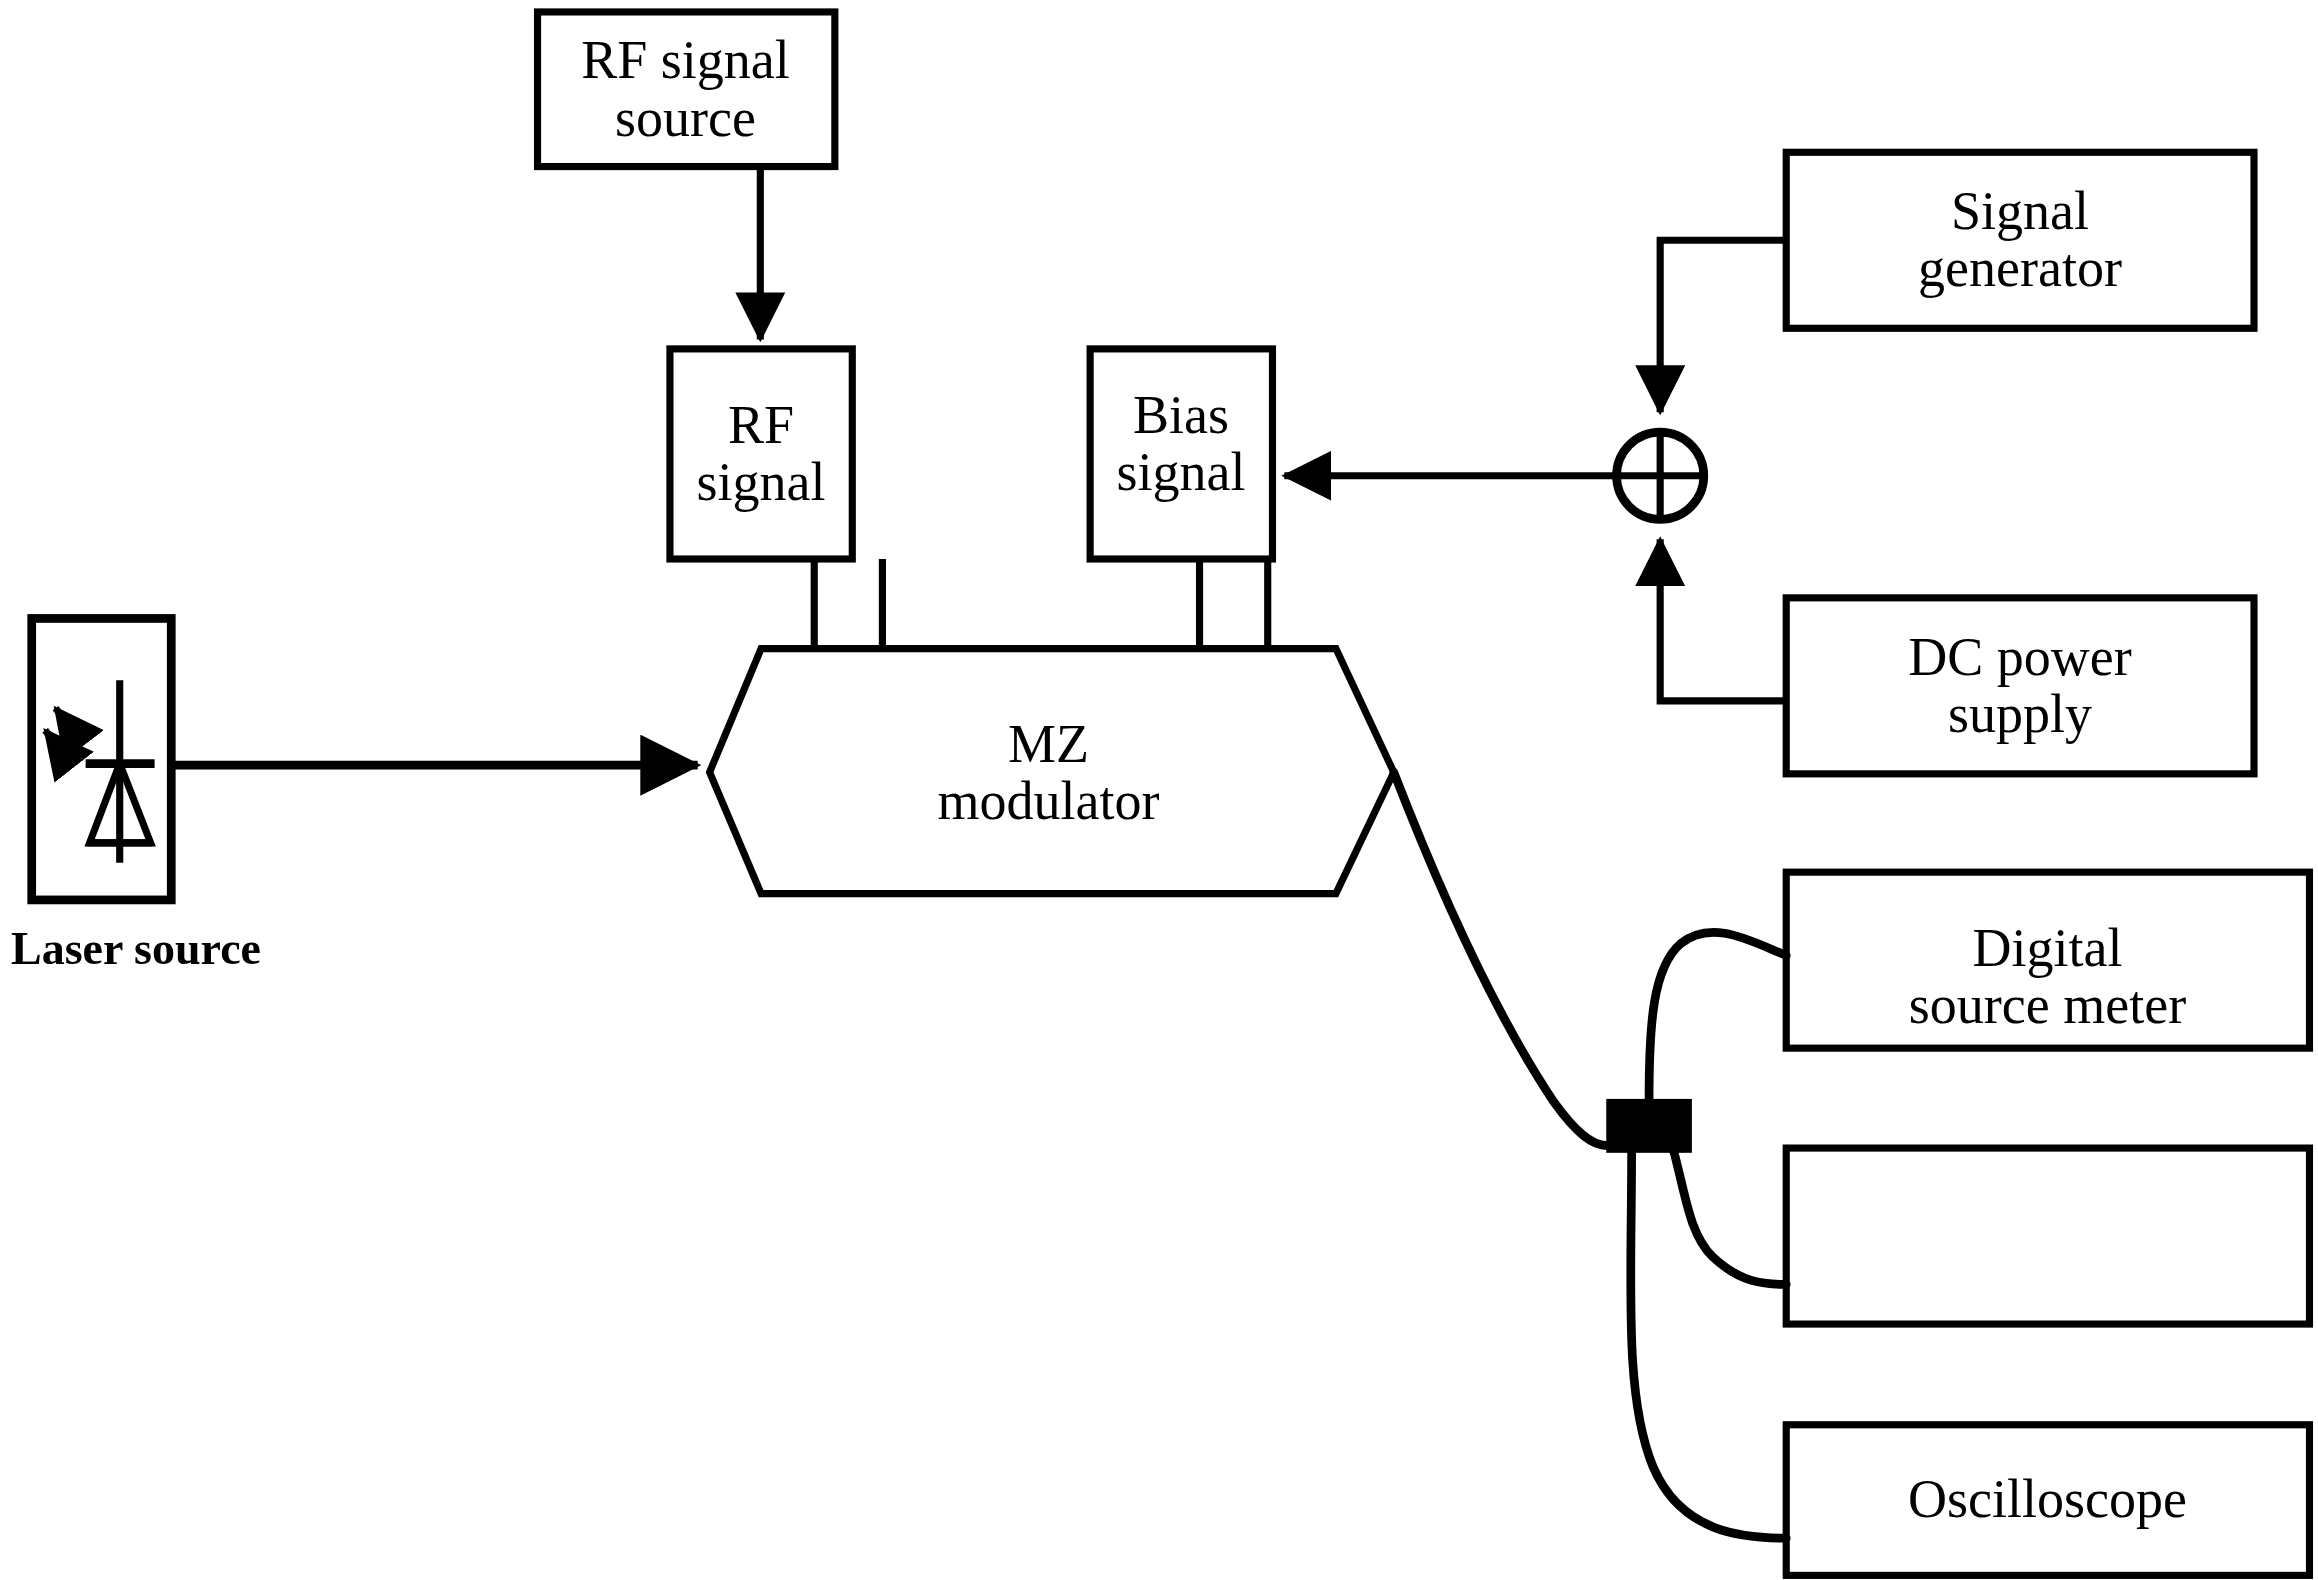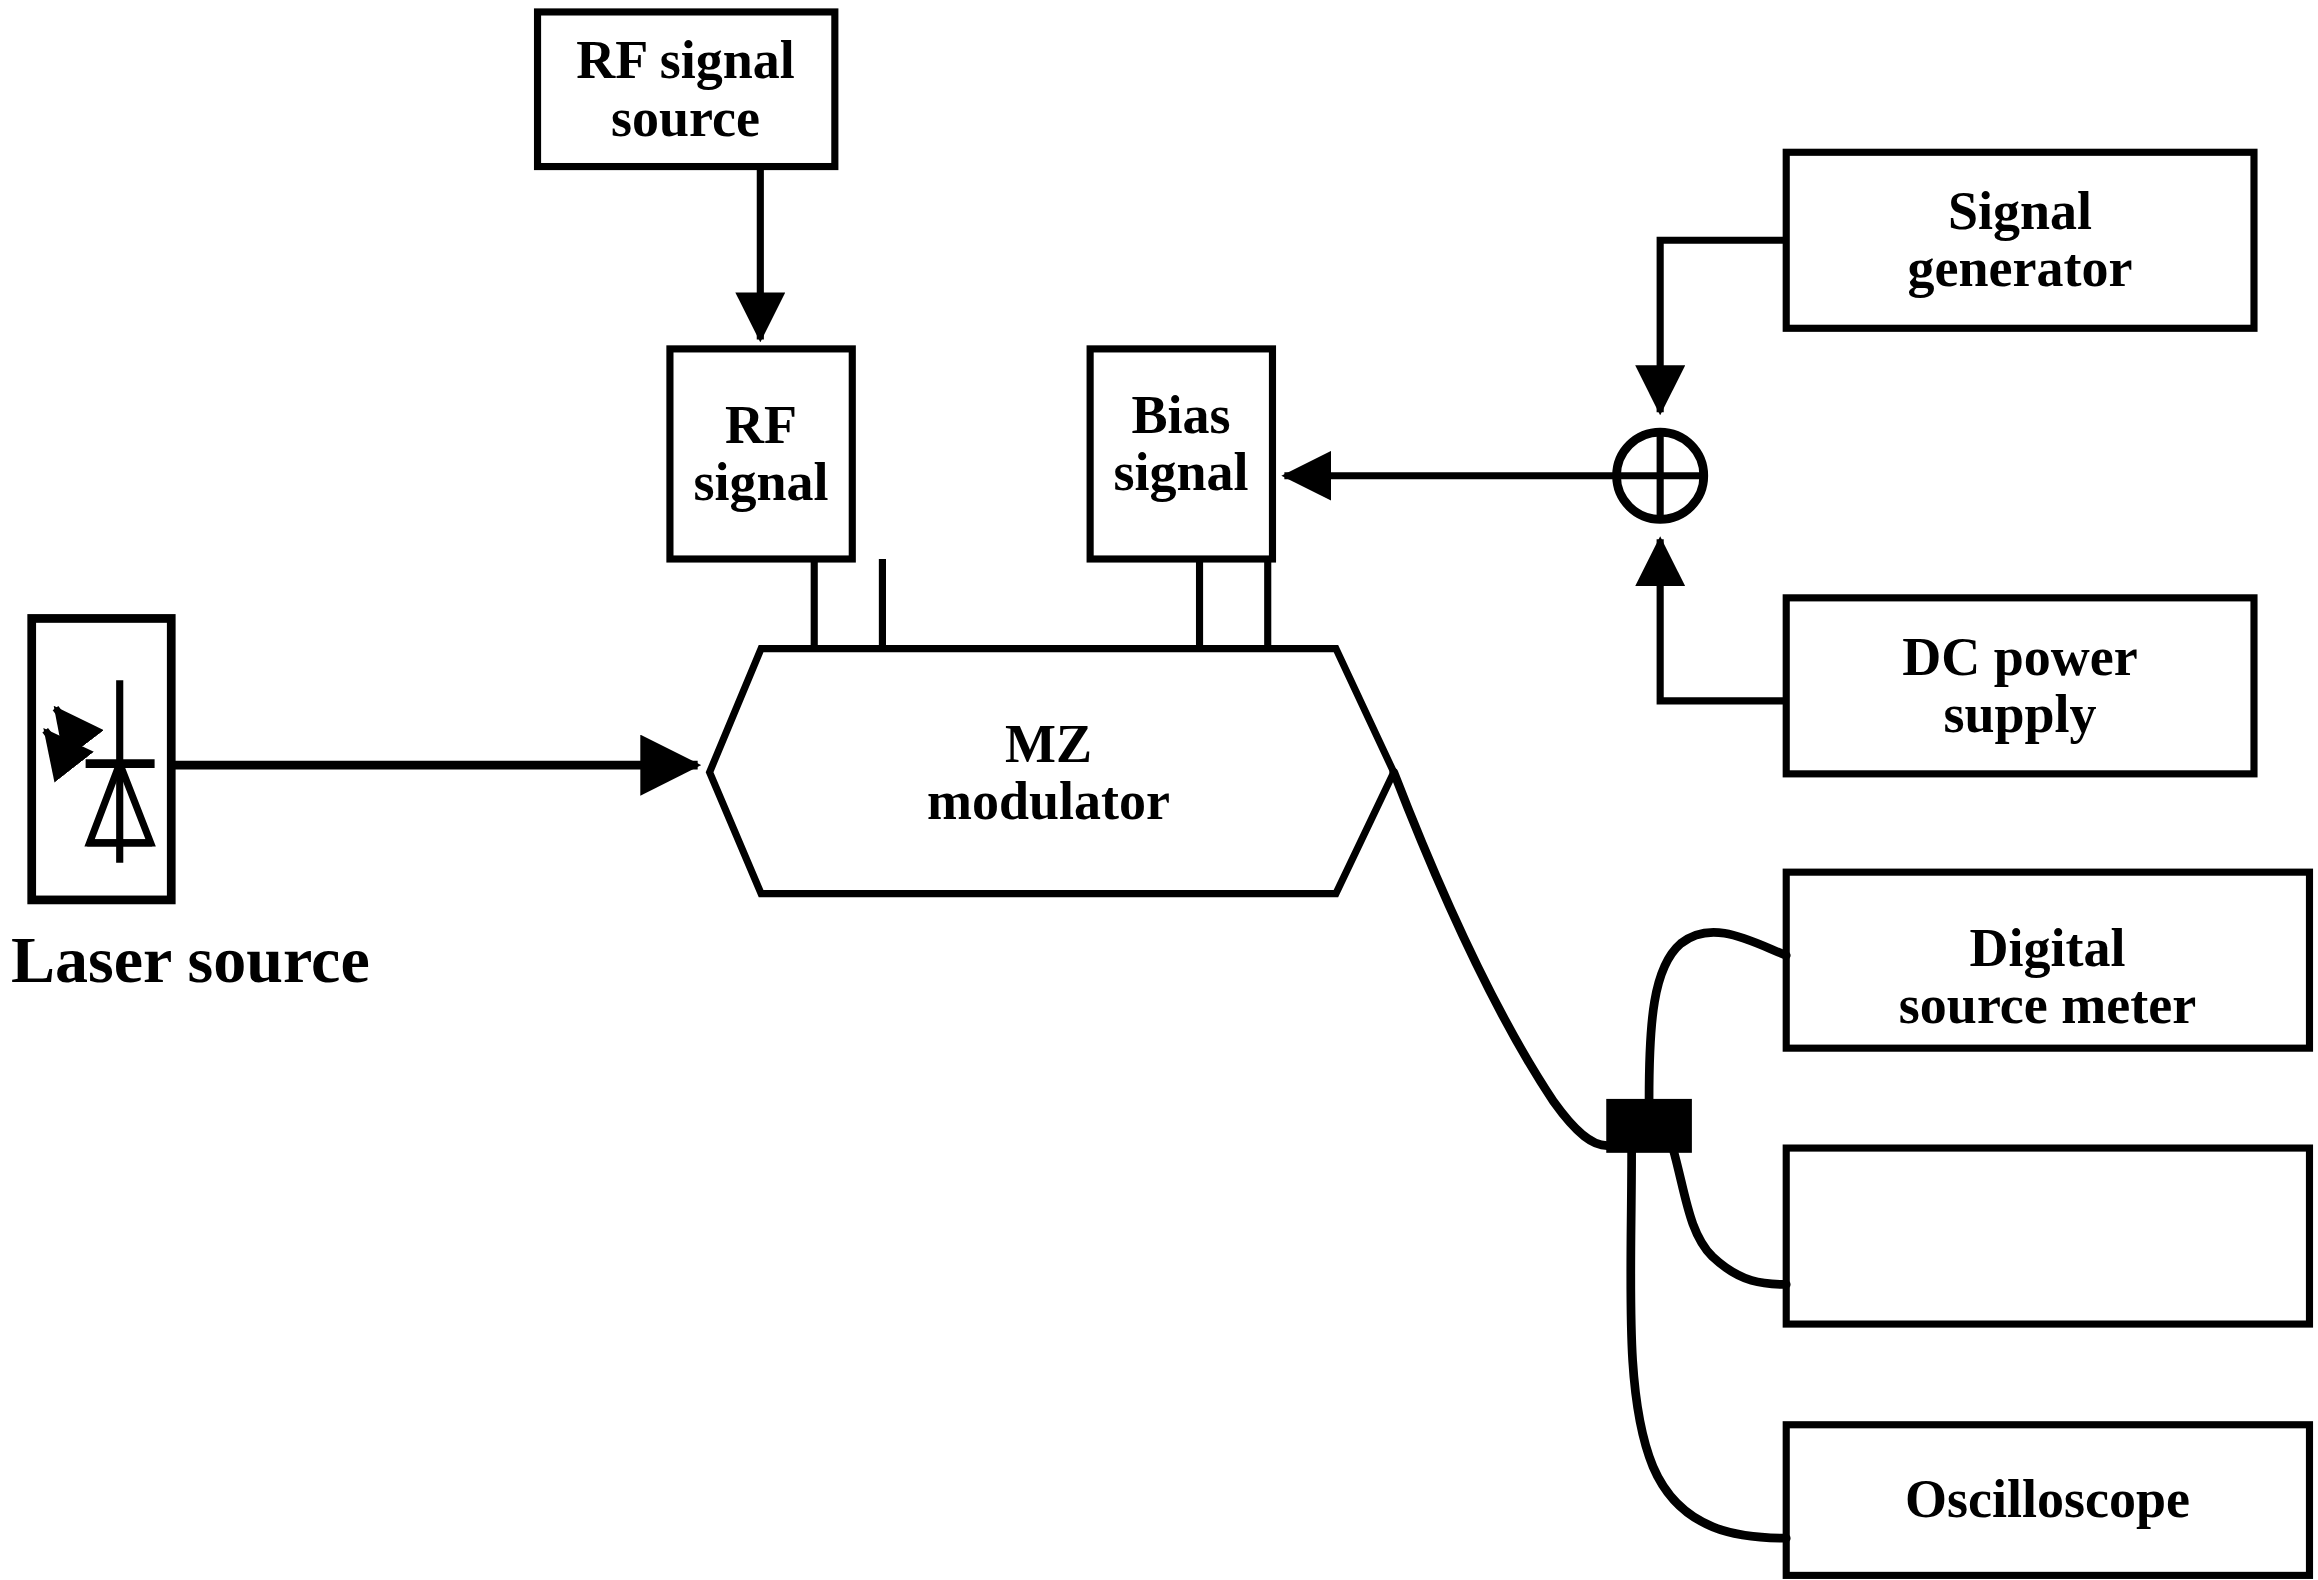--- a/index.html
+++ b/index.html
@@ -24,21 +24,21 @@
   }
   .blk-label {
     position: absolute;
     display: flex;
     flex-direction: column;
     align-items: center;
     justify-content: center;
     text-align: center;
     color: #000000;
     font-family: "Liberation Serif", "DejaVu Serif", serif;
-    font-weight: bold;
+    font-weight: normal;
     line-height: 1.06;
     pointer-events: none;
     white-space: pre-line;
   }
   .free-label {
     position: absolute;
     color: #000000;
     font-family: "Liberation Serif", "DejaVu Serif", serif;
     font-weight: bold;
     white-space: nowrap;
@@ -143,17 +143,17 @@
 
   <div class="blk-label" style="left:1786px; top:598px; width:468px; height:176px; font-size:54px;">DC power
 supply</div>
 
   <div class="blk-label" style="left:1786px; top:889px; width:523px; height:176px; font-size:54px;">Digital
 source meter</div>
 
 
   <div class="blk-label" style="left:1786px; top:1424px; width:523px; height:151px; font-size:54px;">Oscilloscope</div>
 
-  <div class="free-label" style="left:11px; top:922px; font-size:66px;">Laser source</div>
+  <div class="free-label" style="left:11px; top:922px; font-size:46px;">Laser source</div>
 
 
 </div>
 
 
 </body></html>

